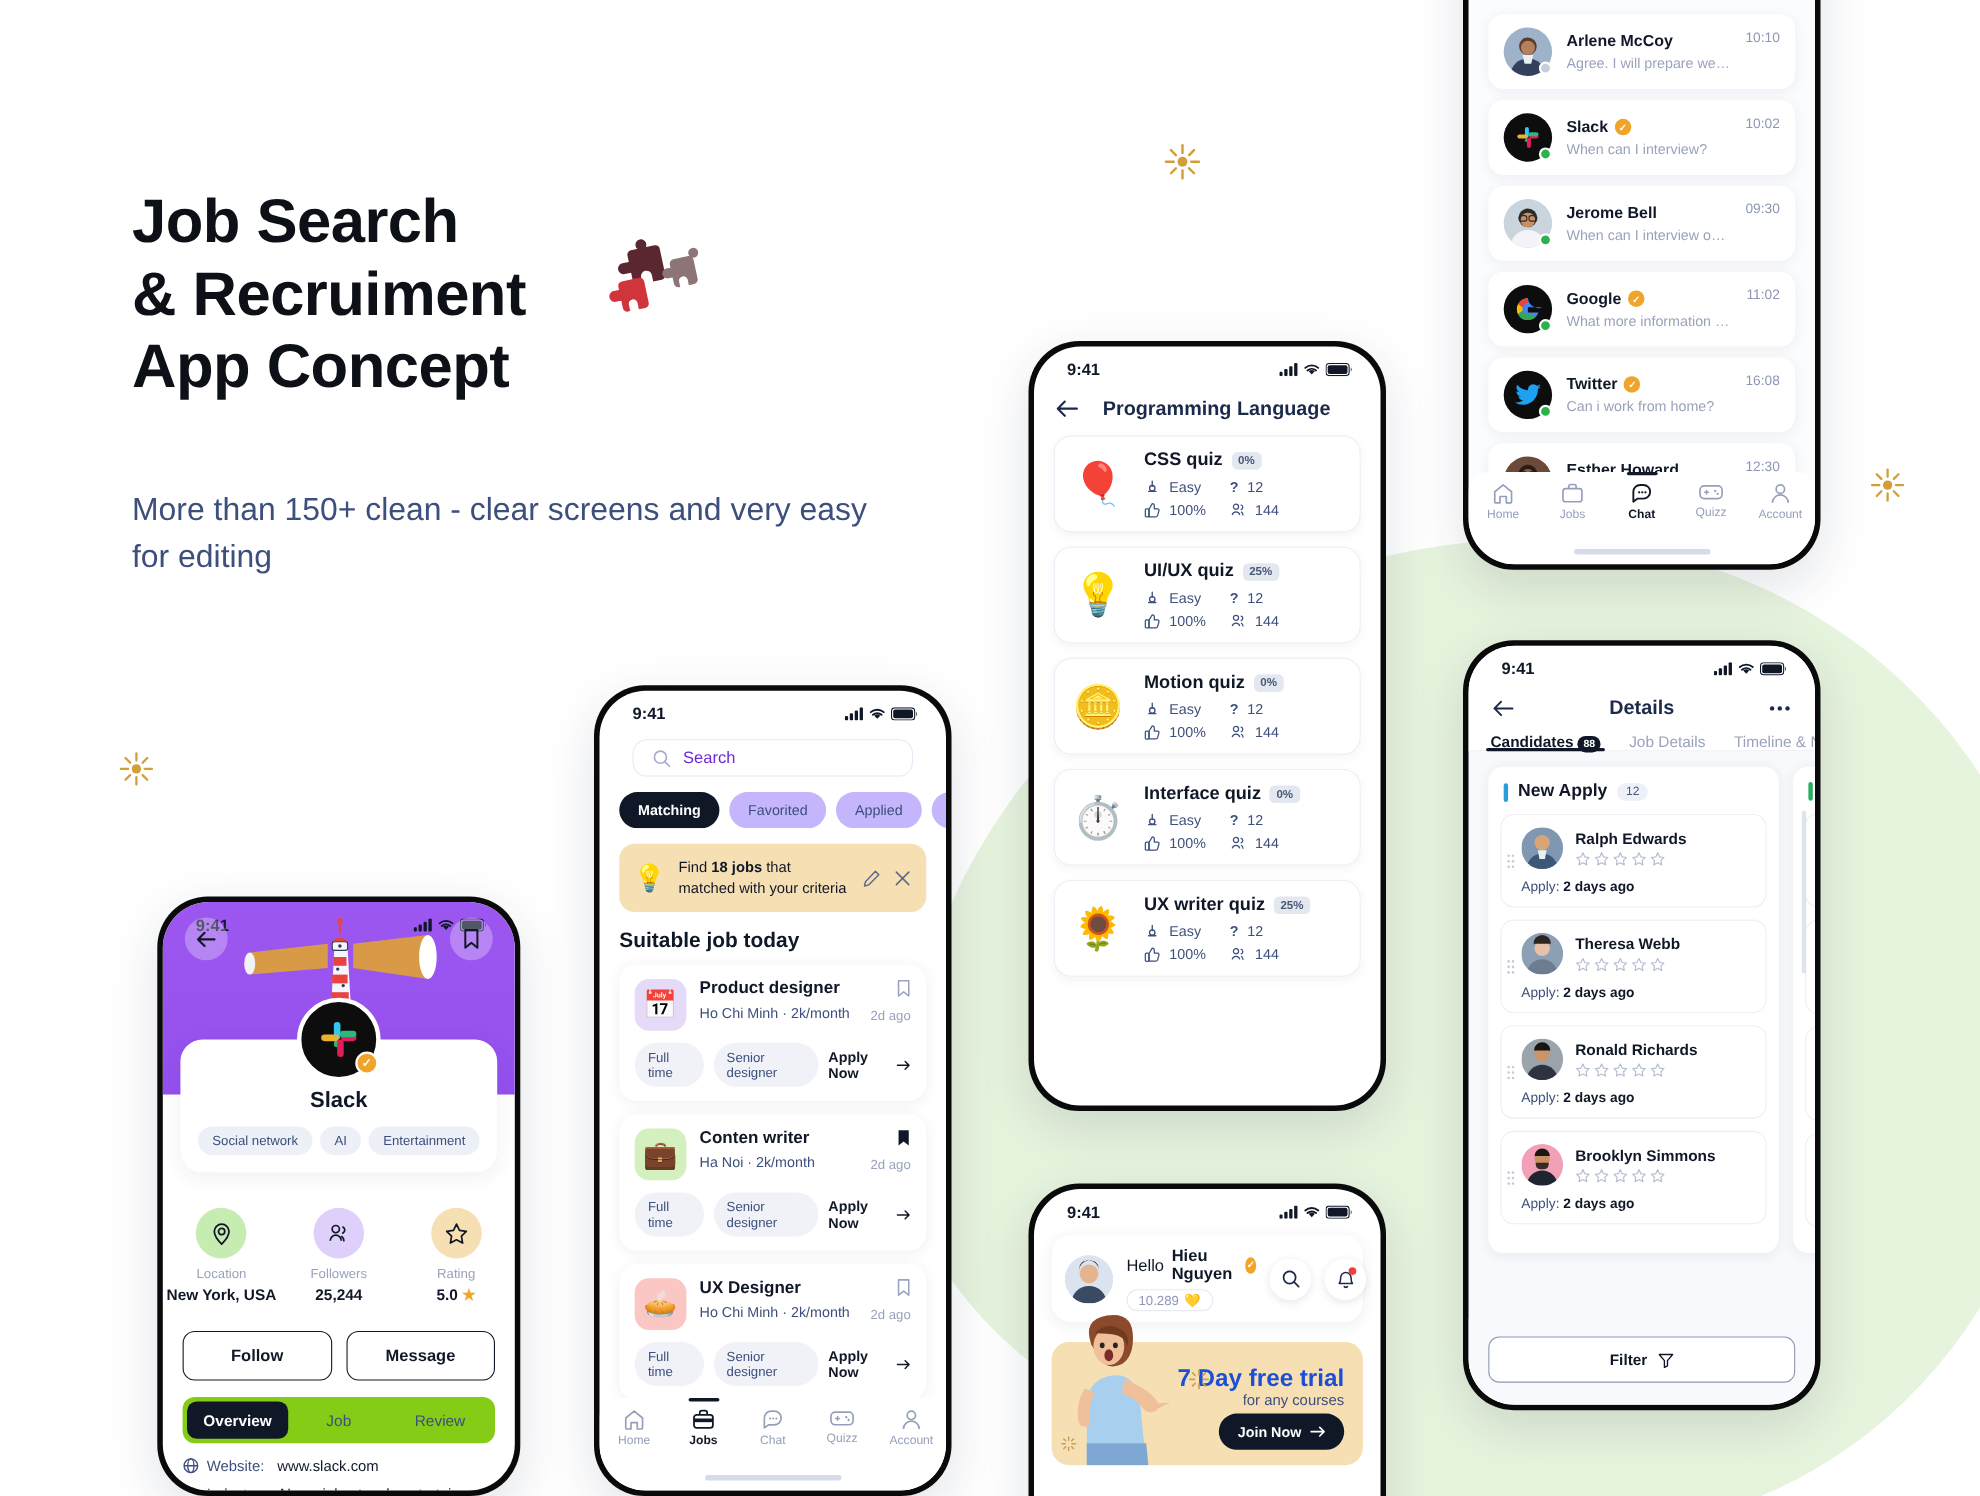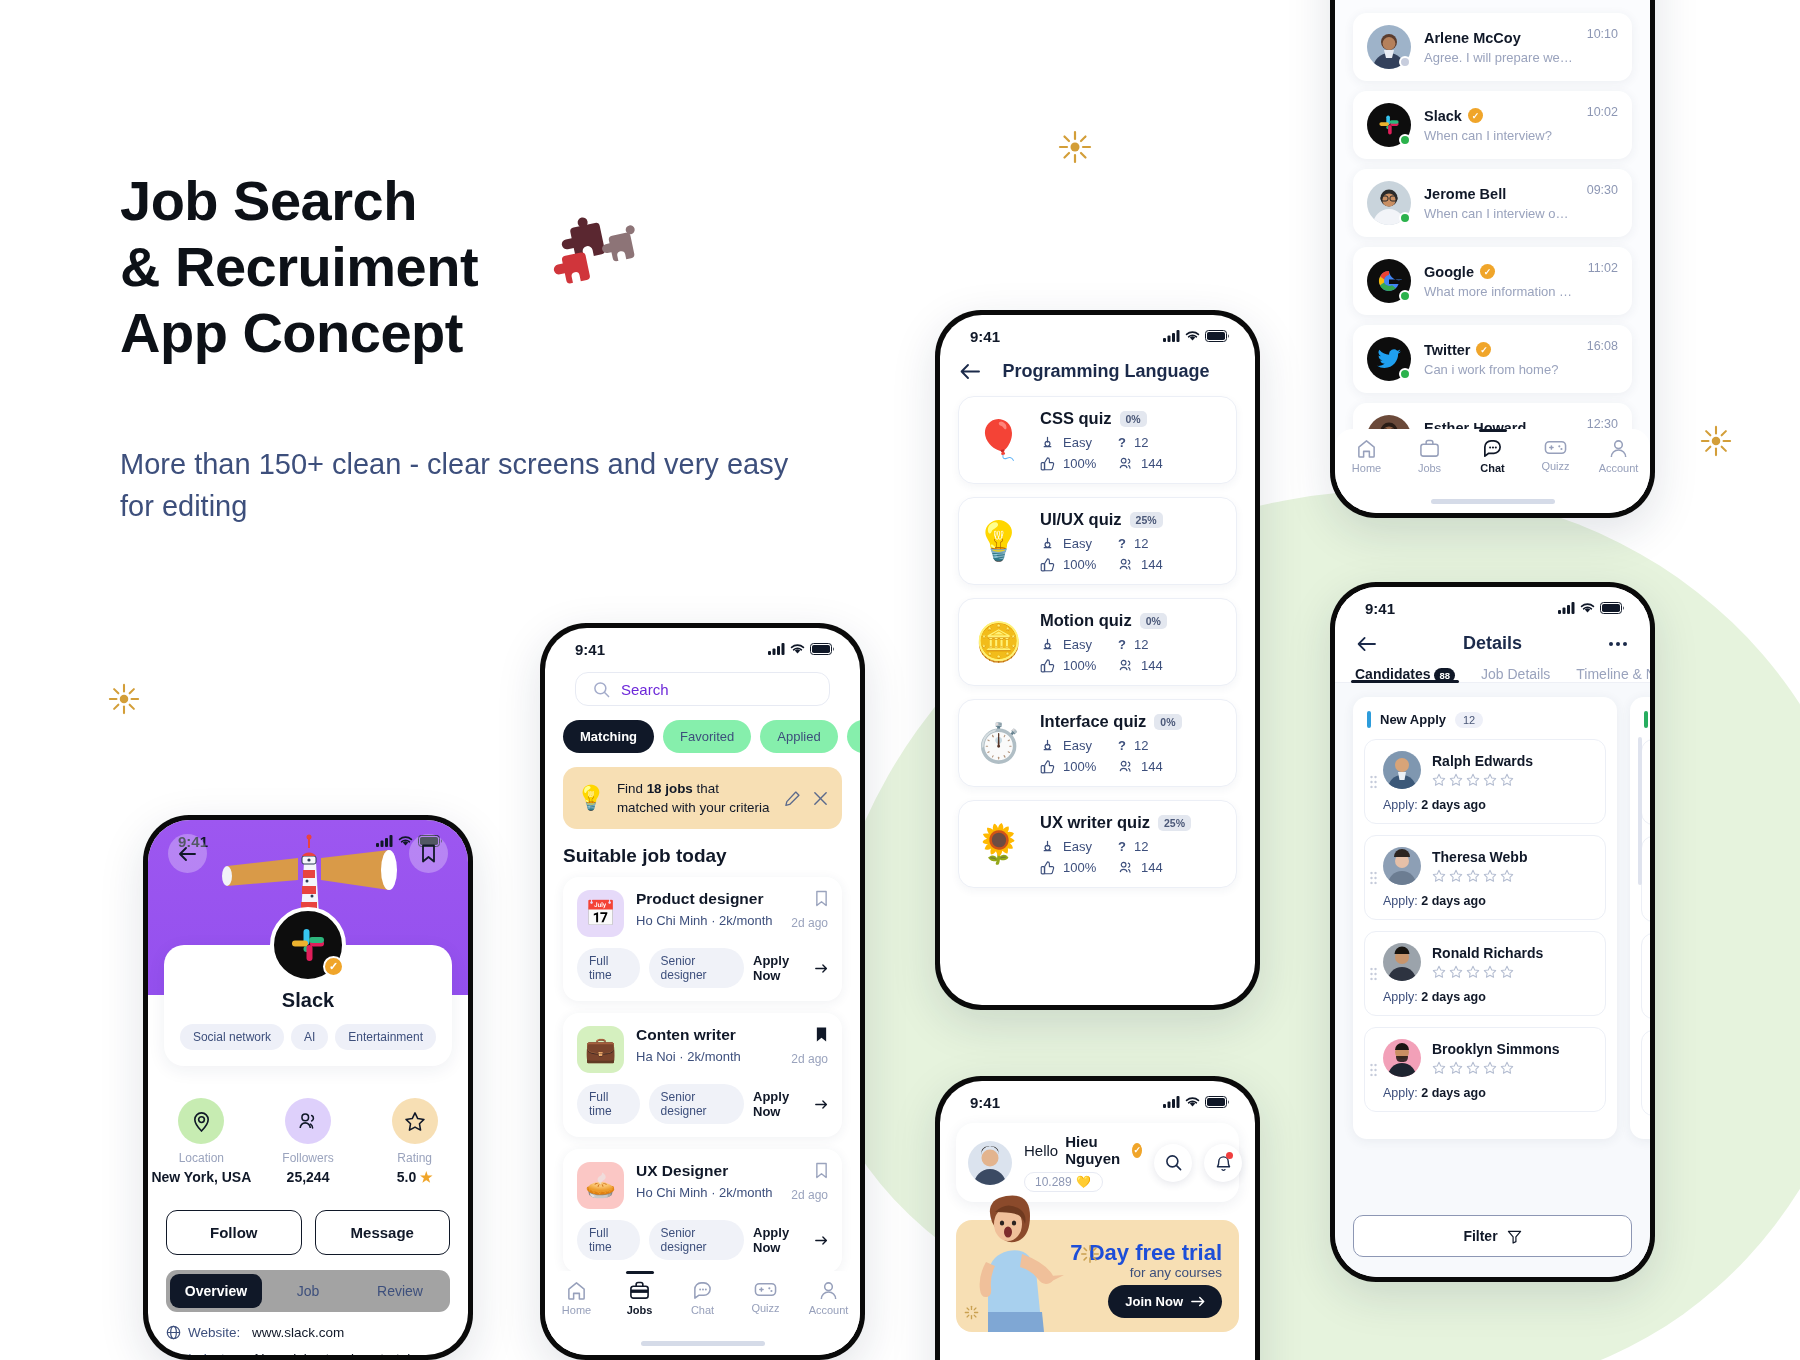--- a/index.html
+++ b/index.html
@@ -107,36 +107,36 @@
   .sl-name { font-size: 20px; font-weight: 800; color: #101828; margin-bottom: 12px; }
   .sl-tags { display: flex; gap: 7px; justify-content: center; flex-wrap: nowrap; }
   .sl-tag { background: #eef0f8; color: #3d4f7c; font-size: 12px; padding: 6px 13px; border-radius: 30px; white-space: nowrap; }
   .sl-stats { position: absolute; left: 0; right: 0; top: 278px; display: flex; }
   .sl-stat { flex: 1; text-align: center; }
   .sl-stat .ic { width: 46px; height: 46px; border-radius: 50%; margin: 0 auto 7px; display: flex; align-items: center; justify-content: center; }
   .sl-stat .lb { font-size: 12px; color: #9aa3bd; margin-bottom: 4px; }
   .sl-stat .vl { font-size: 14px; font-weight: 700; color: #101828; }
   .sl-actions { position: absolute; left: 18px; right: 18px; top: 390px; display: flex; gap: 13px; }
   .sl-btn { flex: 1; height: 45px; border: 1.6px solid #101828; border-radius: 11px; display: flex; align-items: center; justify-content: center; font-size: 15px; font-weight: 700; color: #101828; background:#fff;}
-  .sl-seg { position: absolute; left: 18px; right: 18px; top: 450px; height: 42px; background: #a3a3a3; border-radius: 11px; display: flex; align-items: center; padding: 4px; }
+  .sl-seg { position: absolute; left: 18px; right: 18px; top: 450px; height: 42px; background: #84cc16; border-radius: 11px; display: flex; align-items: center; padding: 4px; }
   .sl-seg div { flex: 1; text-align: center; font-size: 14px; color: #3d4f7c; line-height: 34px; border-radius: 9px; }
   .sl-seg div.on { background: #101828; color: #fff; font-weight: 700; }
   .sl-info { position: absolute; left: 18px; right: 14px; top: 505px; font-size: 13.5px; }
   .sl-info-row { display: flex; align-items: center; gap: 8px; margin-bottom: 11px; }
   .sl-info-row .k { color: #3d4f7c; width: 78px; display:flex; align-items:center; gap:7px;}
   .sl-info-row .v { color: #101828; font-weight: 500; }
 
   
   #phone-jobs { left: 540px; top: 623px; width: 325px; height: 737px; }
   .jb-search {
     margin: 6px 30px 0; height: 34px; border: 1.3px solid #e7eaf3; border-radius: 13px;
     display: flex; align-items: center; gap: 11px; padding: 0 17px; color: #6d28d9; font-size: 15px;
   }
   .jb-chips { display: flex; gap: 9px; padding: 14px 0 0 18px; overflow: hidden; }
-  .jb-chip { background: #86efac; color: #3d4f7c; font-size: 13px; padding: 9px 17px; border-radius: 30px; white-space: nowrap; }
+  .jb-chip { background: #c4b5fd; color: #3d4f7c; font-size: 13px; padding: 9px 17px; border-radius: 30px; white-space: nowrap; }
   .jb-chip.on { background: #101828; color: #fff; font-weight: 700; }
   .jb-banner {
     margin: 14px 18px 0; background: #f7dfb4; border-radius: 14px; padding: 12px 13px;
     display: flex; align-items: center; gap: 11px;
   }
   .jb-banner .bt { flex: 1; font-size: 13.4px; color: #101828; line-height: 1.42; }
   .jb-banner .bt b { font-weight: 800; margin-top: 12px; }
   .jb-sec { margin: 16px 18px 10px; font-size: 19px; font-weight: 800; color: #101828; }
   .jobcard {
     margin: 0 18px 12px; background: #fff; border-radius: 16px; padding: 13px 14px;
@@ -190,21 +190,21 @@
   .dt-title { flex: 1; text-align: center; font-size: 18px; font-weight: 800; color: #1b2a4a; }
   .dt-tabs { display: flex; gap: 26px; padding: 0 20px; border-bottom: 1.3px solid #eef0f6; }
   .dt-tab { font-size: 14px; color: #9aa3bd; white-space: nowrap; position: relative; }
   .dt-tab.on { color: #101828; font-weight: 800; }
   .dt-tab.on::after { content:""; position: absolute; left: -4px; right: -4px; bottom: -1.3px; height: 3px; background: #101828; border-radius: 2px; }
   .dt-cnt { background: #101828; color: #fff; font-size: 9.5px; font-weight: 700; padding: 2px 5px; border-radius: 9px; margin-left: 4px; }
   .dt-cols { display: flex; gap: 13px; padding: 14px 0 0 18px; }
   .dt-col { width: 264px; flex-shrink: 0; background: #fff; border-radius: 14px; padding: 12px 11px; box-shadow: 0 2px 12px rgba(40,50,90,0.07); }
   .dt-colhead { display: flex; align-items: center; gap: 9px; padding: 2px 3px 11px; }
   .dt-bar { width: 4px; height: 17px; border-radius: 2px; }
-  .dt-colname { font-size: 13px; font-weight: 800; color: #101828; }
+  .dt-colname { font-size: 16px; font-weight: 800; color: #101828; }
   .dt-colnum { background: #eef0f8; color: #4b5878; font-size: 11px; padding: 2px 8px; border-radius: 9px; }
   .cand {
     border: 1.3px solid #eceff6; border-radius: 12px; padding: 11px 11px 11px 18px;
     margin-bottom: 11px; position: relative;
   }
   .cand .grip { position: absolute; left: 5px; top: 50%; transform: translateY(-50%); }
   .cand-top { display: flex; gap: 11px; align-items: center; }
   .cand-av { width: 38px; height: 38px; border-radius: 50%; overflow: hidden; flex-shrink: 0; }
   .cand-name { font-size: 14px; font-weight: 800; color: #101828; margin-bottom: 4px; }
   .stars { display: flex; gap: 3px; }

